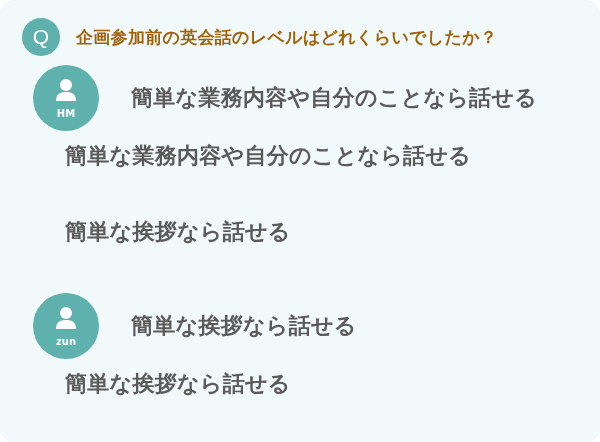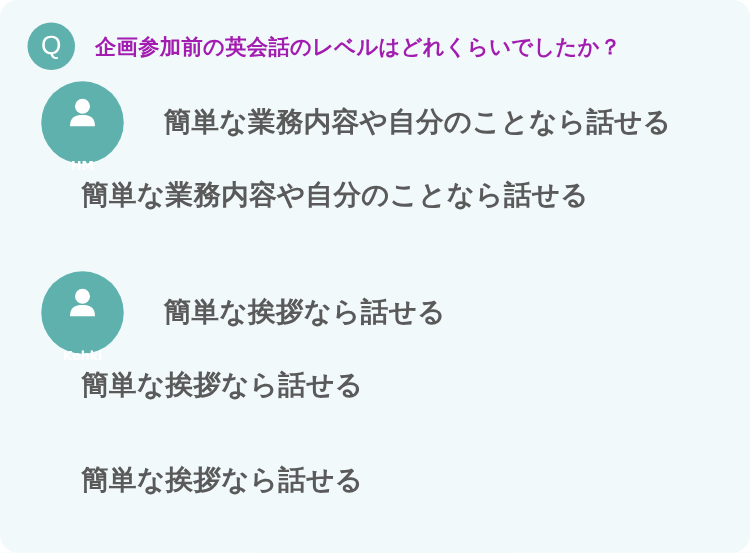--- a/index.html
+++ b/index.html
@@ -19,38 +19,38 @@
       display: flex; align-items: center;
     }
     .q-badge {
       width: 38px; height: 38px; border-radius: 50%;
       background: #5fb1ad; color: #ffffff;
       display: flex; align-items: center; justify-content: center;
       font-size: 21px; font-family: "Liberation Sans", sans-serif;
     }
     .q-text {
       margin-left: 16px;
-      font-size: 17px; font-weight: bold; color: #a21caf;
+      font-size: 17px; font-weight: bold; color: #a16207;
       letter-spacing: 0.3px;
     }
     .answer {
       position: absolute; left: 33px;
       display: flex; align-items: center;
     }
     .avatar {
       width: 66px; height: 66px; border-radius: 50%;
       background: #5fb1ad;
       position: relative;
       display: flex; flex-direction: column; align-items: center;
     }
     .avatar svg { margin-top: 13px; }
     .avatar-name {
       position: absolute; top: 43px; left: 0; right: 0;
       text-align: center;
-      color: #ffffff; font-size: 10px; font-weight: bold; margin-top: 20px;
+      color: #ffffff; font-size: 10px; font-weight: bold;
     }
     .answer-text {
       margin-left: 32px;
       font-size: 22px; font-weight: bold; color: #5a5a5a;
       letter-spacing: 0.3px;
     }
   </style>
 </head>
 <body>
 
@@ -70,31 +70,31 @@
       <div class="avatar-name">HM</div>
     </div>
     <div class="answer-text">簡単な業務内容や自分のことなら話せる</div>
   </div>
 
   <div class="answer" style="top:141px;">
     <div class="answer-text">簡単な業務内容や自分のことなら話せる</div>
   </div>
 
   <div class="answer" style="top:217px;">
+    <div class="answer-text">簡単な挨拶なら話せる</div>
+  </div>
+
+  <div class="answer" style="top:293px;">
     <div class="avatar">
       <svg width="22" height="24" viewBox="0 0 22 24">
         <circle cx="11" cy="7" r="6" fill="#ffffff"></circle>
         <path d="M1 23 C1 16 5 14 11 14 C17 14 21 16 21 23 Z" fill="#ffffff"></path>
       </svg>
-      <div class="avatar-name">Kohki</div>
+      <div class="avatar-name">zun</div>
     </div>
-    <div class="answer-text">簡単な挨拶なら話せる</div>
-  </div>
-
-  <div class="answer" style="top:293px;">
     <div class="answer-text">簡単な挨拶なら話せる</div>
   </div>
 
   <div class="answer" style="top:369px;">
     <div class="answer-text">簡単な挨拶なら話せる</div>
   </div>
 
 </div>
 
 </body></html>

